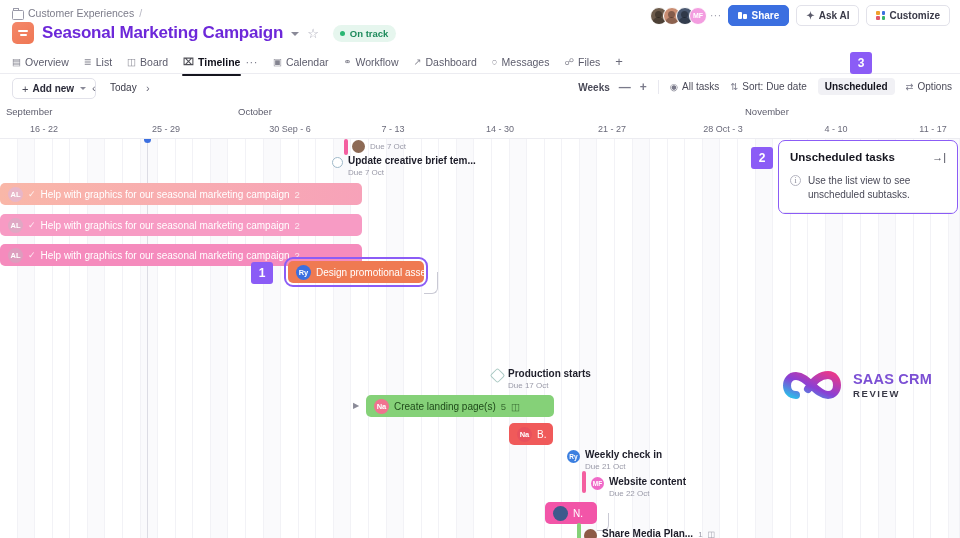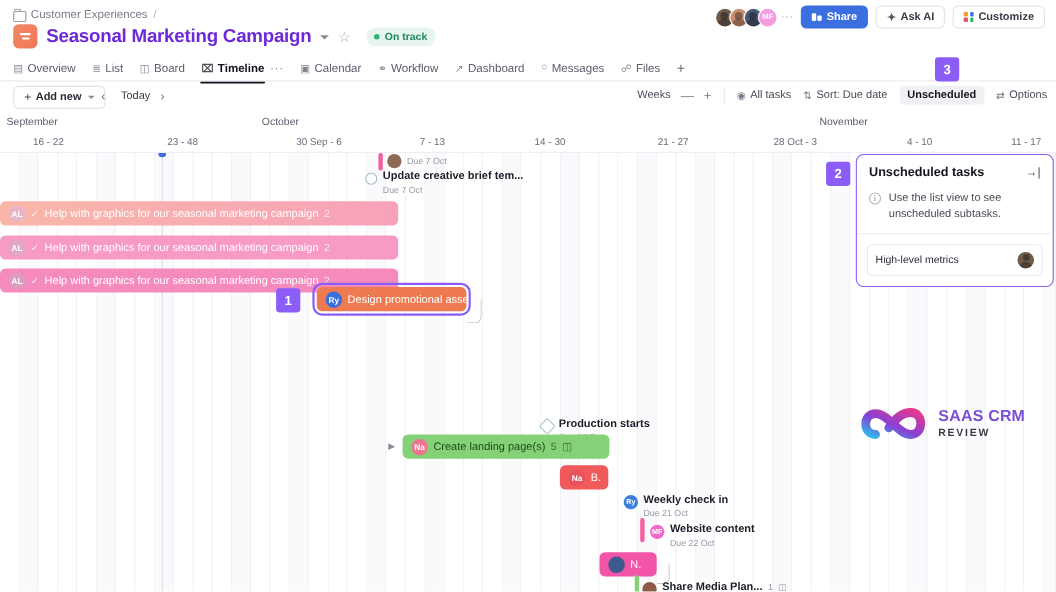--- a/index.html
+++ b/index.html
@@ -114,21 +114,21 @@
     font-size:10px;font-weight:600;color:#2a2a38;background:#fff;
   }
   .addnew .plus{font-size:11px;font-weight:400;color:#4a4a58;}
   .addnew .cv{width:0;height:0;border-left:3.2px solid transparent;border-right:3.2px solid transparent;border-top:3.6px solid #8a8a98;margin-left:2px;}
   .navprev,.navnext{position:absolute;top:8px;font-size:11px;color:#6a6a7a;}
   .navprev{left:92px;} .navnext{left:146px;}
   .today{position:absolute;left:110px;top:8px;font-size:10px;color:#3a3a48;font-weight:500;}
 
   .tb-right{position:absolute;right:8px;top:4px;display:flex;align-items:center;gap:11px;font-size:10px;color:#4a4a58;}
   .tb-item{display:flex;align-items:center;gap:4px;white-space:nowrap;}
-  .zoomgrp{display:flex;align-items:flex-start;gap:9px;}
+  .zoomgrp{display:flex;align-items:flex-end;gap:9px;font-weight:bold;}
   .zb{font-size:12px;color:#7a7a8a;line-height:1;}
   .vdiv{width:1px;height:14px;background:#e8e8ef;}
   .tb-unsched{font-weight:700;color:#15151f;background:#f1f1f5;padding:3px 7px;border-radius:4px;}
   .tb-icon{font-size:9.5px;color:#7a7a8a;}
 
   
   .tl-months{position:absolute;left:0;right:0;top:104px;height:18px;}
   .tl-weeks{position:absolute;left:0;right:0;top:122px;height:17px;border-bottom:1px solid #ececf1;}
   .month-lbl{position:absolute;top:2px;font-size:9.5px;color:#5c5c6c;}
   .week-lbl{position:absolute;top:2px;font-size:9px;color:#6a6a7a;transform:translateX(-50%);white-space:nowrap;}
@@ -359,21 +359,21 @@
   </div>
 
   <div class="tl-months">
     <div class="month-lbl" style="left:6px">September</div>
     <div class="month-lbl" style="left:238px">October</div>
     <div class="month-lbl" style="left:745px">November</div>
   </div>
 
   <div class="tl-weeks">
     <div class="week-lbl" style="left:44px">16 - 22</div>
-    <div class="week-lbl" style="left:166px">23 - 48</div>
+    <div class="week-lbl" style="left:166px">25 - 29</div>
     <div class="week-lbl" style="left:290px">30 Sep - 6</div>
     <div class="week-lbl" style="left:393px">7 - 13</div>
     <div class="week-lbl" style="left:500px">14 - 30</div>
     <div class="week-lbl" style="left:612px">21 - 27</div>
     <div class="week-lbl" style="left:723px">28 Oct - 3</div>
     <div class="week-lbl" style="left:836px">4 - 10</div>
     <div class="week-lbl" style="left:933px">11 - 17</div>
   </div>
 
   <div class="canvas">
@@ -473,21 +473,21 @@
 
     <div class="bar orange selected" style="left:288px;top:122px;width:136px">
       <span class="ava" style="background:#3b6fe0">Ry</span>
       <span>Design promotional assets</span>
     </div>
     <div class="conn" style="left:424px;top:133px;width:14px;height:22px"></div>
 
 
 
 
-    <div class="ms" style="left:492px;top:241px">
+    <div class="ms" style="left:492px;top:229px">
       <span class="ms-dia"></span>
       <span class="ms-txt">
         <span class="ms-title">Production starts</span>
         <span class="ms-sub">Due 17 Oct</span>
       </span>
     </div>
 
     <div class="expander" style="left:353px;top:262px">▶</div>
     <div class="bar green" style="left:366px;top:256px;width:188px">
       <span class="ava" style="background:#f0738f">Na</span>
@@ -544,27 +544,20 @@
   <div class="unsched">
     <div class="unsched-hd">
       <span class="unsched-title">Unscheduled tasks</span>
       <span class="unsched-collapse">→|</span>
     </div>
     <div class="unsched-note">
       <span class="info-ic">i</span>
       <span class="unsched-note-txt">Use the list view to see unscheduled subtasks.</span>
     </div>
     <div class="unsched-sep"></div>
-    <div class="unsched-task">
-      <span class="unsched-task-lbl">High-level metrics</span>
-      <span class="ut-av">
-          <span class="hd"></span>
-          <span class="bd"></span>
-        </span>
-    </div>
   </div>
 
   <div class="watermark">
     <svg width="62" height="46" viewBox="0 0 62 46">
       <defs>
         <linearGradient id="gA" x1="0" y1="1" x2="1" y2="0">
           <stop offset="0" stop-color="#2fb8e8"></stop>
           <stop offset="0.45" stop-color="#8a3fd4"></stop>
           <stop offset="1" stop-color="#e8388c"></stop>
         </linearGradient>

